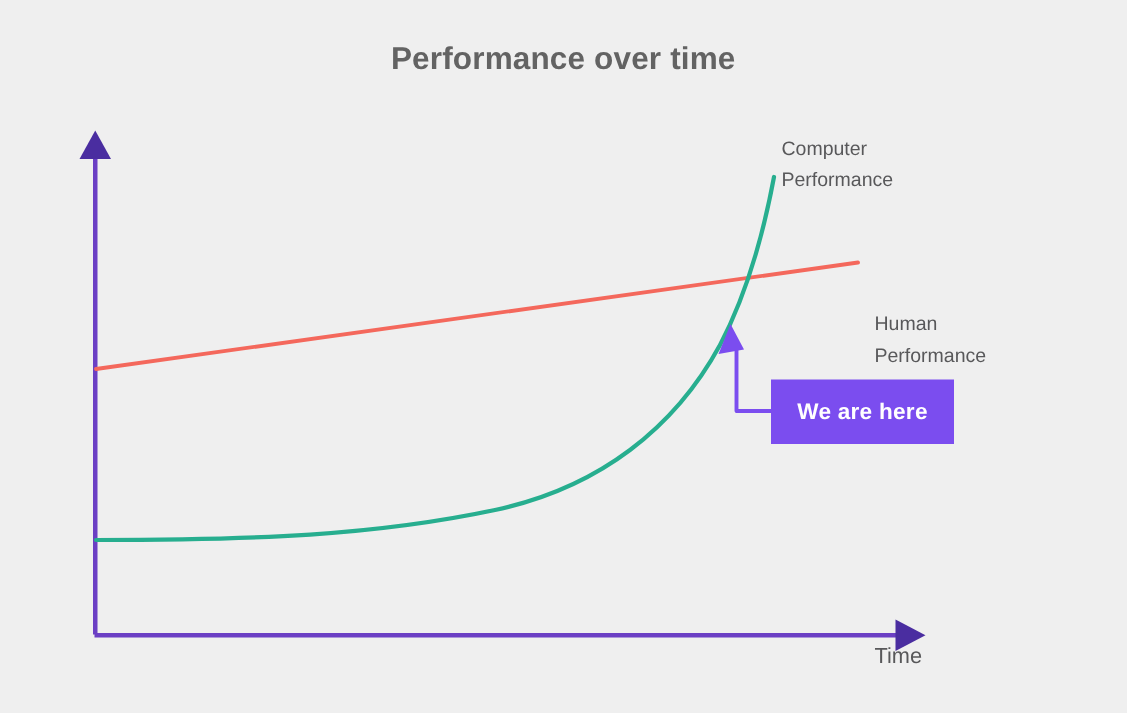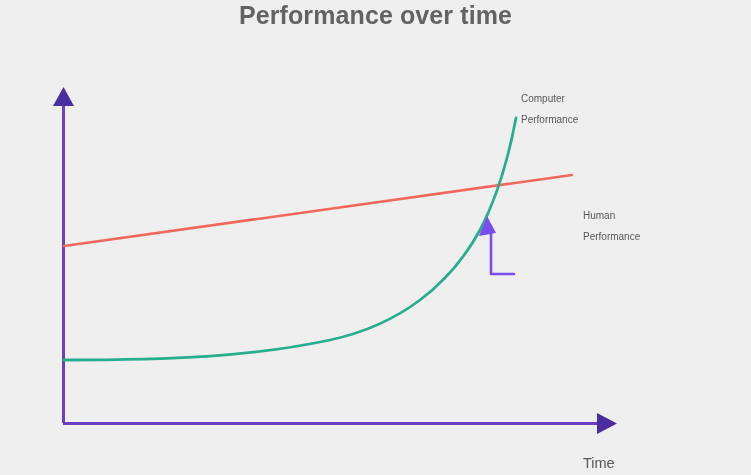--- a/index.html
+++ b/index.html
@@ -14,56 +14,55 @@
     overflow: hidden;
   }
   #stage {
     position: relative;
     width: 751px;
     height: 475px;
   }
   #chart-title {
     position: absolute;
     left: 0;
-    top: 1px;
+    top: 28px;
     width: 751px;
     text-align: center;
-    font-size: 25px;
+    font-size: 21px;
     font-weight: bold;
     color: #636363;
     letter-spacing: 0.1px;
   }
   svg.plot {
     position: absolute;
     left: 0;
     top: 0;
   }
   .series-label {
     position: absolute;
-    font-size: 10px;
+    font-size: 13px;
     color: #58585a;
     line-height: 21px;
     white-space: pre-line;
   }
   #label-computer {
     left: 521px;
     top: 88px;
   }
   #label-human {
     left: 583px;
     top: 163px;
     margin-top: 42px;
   }
   #axis-x-label {
     position: absolute;
     left: 583px;
     top: 430px;
     font-size: 14.5px;
     color: #58585a;
-    margin-top: 25px;
   }
   #callout-box {
     position: absolute;
     left: 514px;
     top: 253px;
     width: 122px;
     height: 43px;
     background: #7b4def;
     display: flex;
     align-items: center;
@@ -102,14 +101,17 @@
   </svg>
 
   <div class="series-label" id="label-computer">Computer
 Performance</div>
 
   <div class="series-label" id="label-human">Human
 Performance</div>
 
   <div id="axis-x-label">Time</div>
 
+  <div id="callout-box">
+    <span id="callout-text">We are here</span>
+  </div>
 
 </div>
 
 </body></html>

